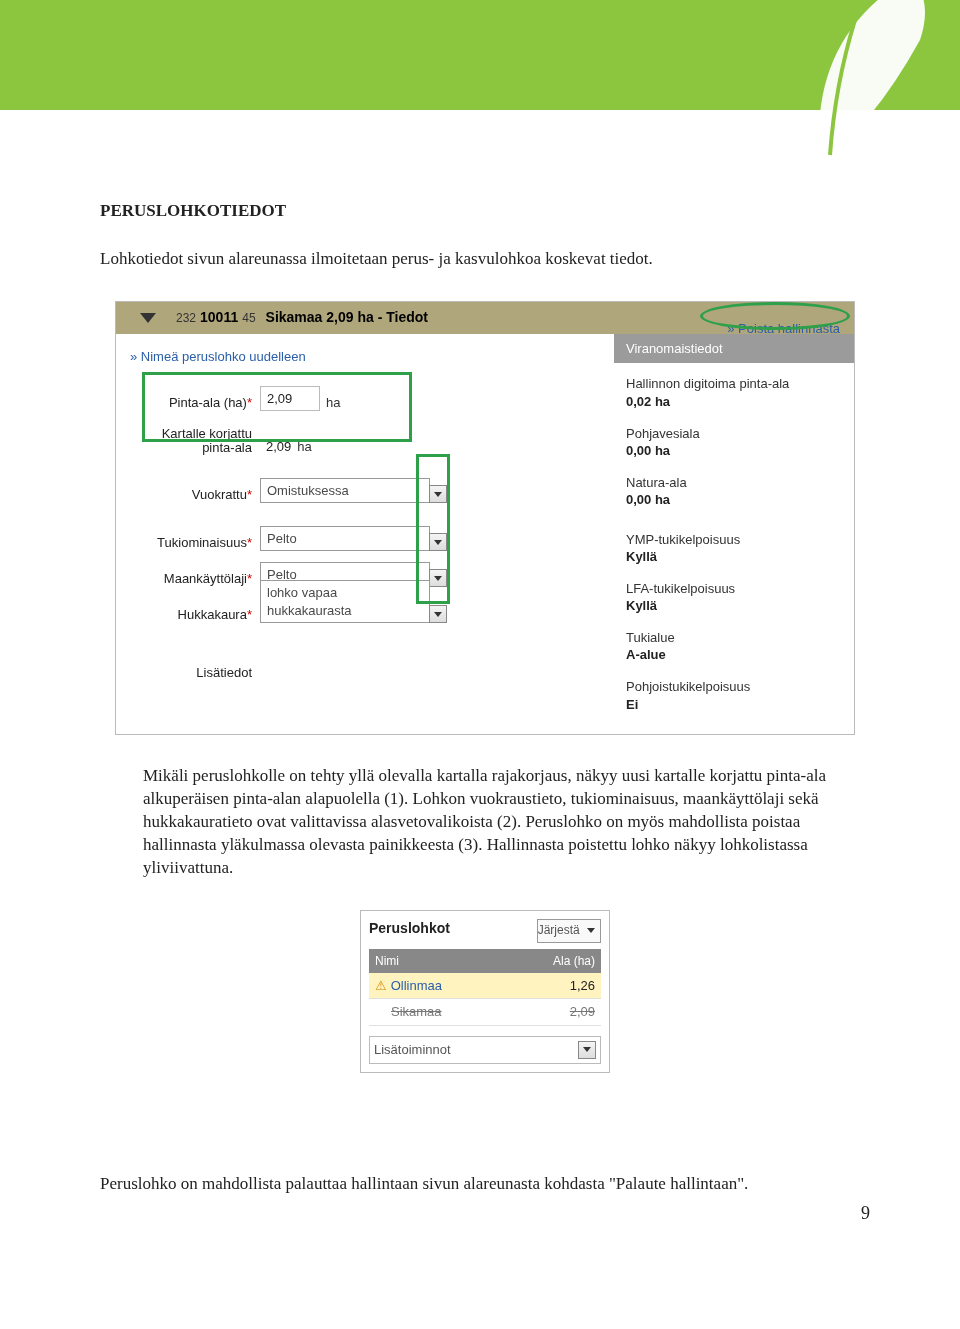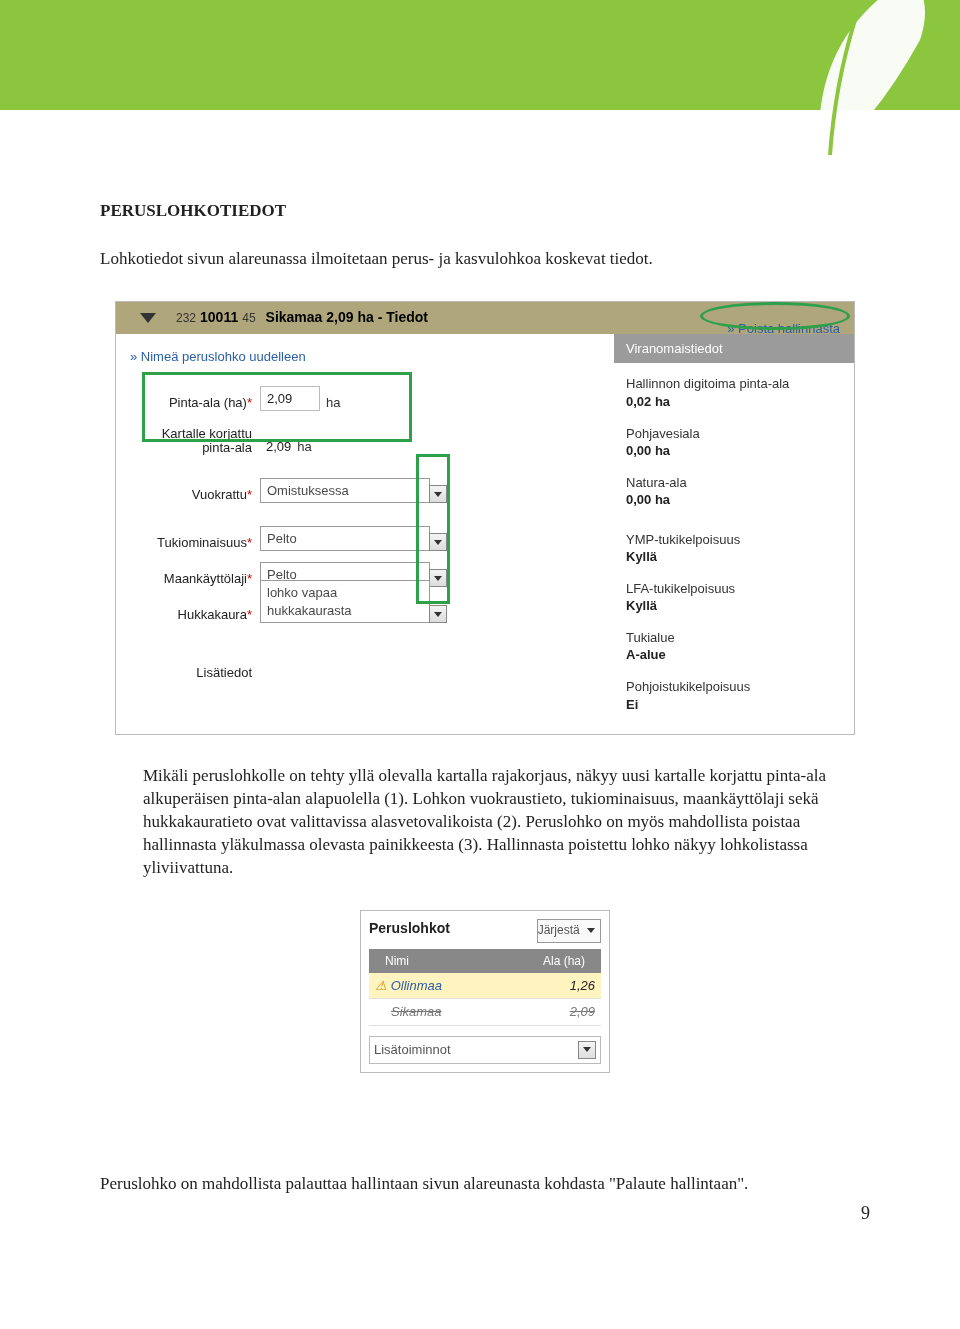--- a/index.html
+++ b/index.html
@@ -181,29 +181,28 @@
     margin-bottom:6px;
   }
   .shot2-title { font-weight:bold; font-size:14px; }
   .sort-box {
     border:1px solid #999;font-size:12px;padding:2px 0;
     display:flex;align-items:center;color:#555;
     background:#f9f9f9;
   }
   .shot2-cols {
     background:#888;color:#fff;font-size:12px;
-    display:flex;padding:4px 16px;
+    display:flex;padding:4px 6px;
   }
   .col-name{flex:1}
   .col-area{width:60px;text-align:right}
   .shot2-row{
     display:flex;padding:4px 6px;font-size:13px;
     border-bottom:1px solid #e0e0e0;
     align-items:center;
-    font-style:italic;
   }
   .warn-ico{color:#d48a00;margin-right:4px;font-size:13px;}
   .row-yellow{background:#fff3c0;}
   .row-striked .col-name span, .row-striked .col-area{text-decoration:line-through;color:#777;}
   .shot2-link{color:#2a5ea8;}
   .shot2-footer{
     display:flex;align-items:flex-end;margin-top:10px;
     border:1px solid #bbb;padding:4px;color:#555;font-size:13px;
     justify-content:space-between;
   }

